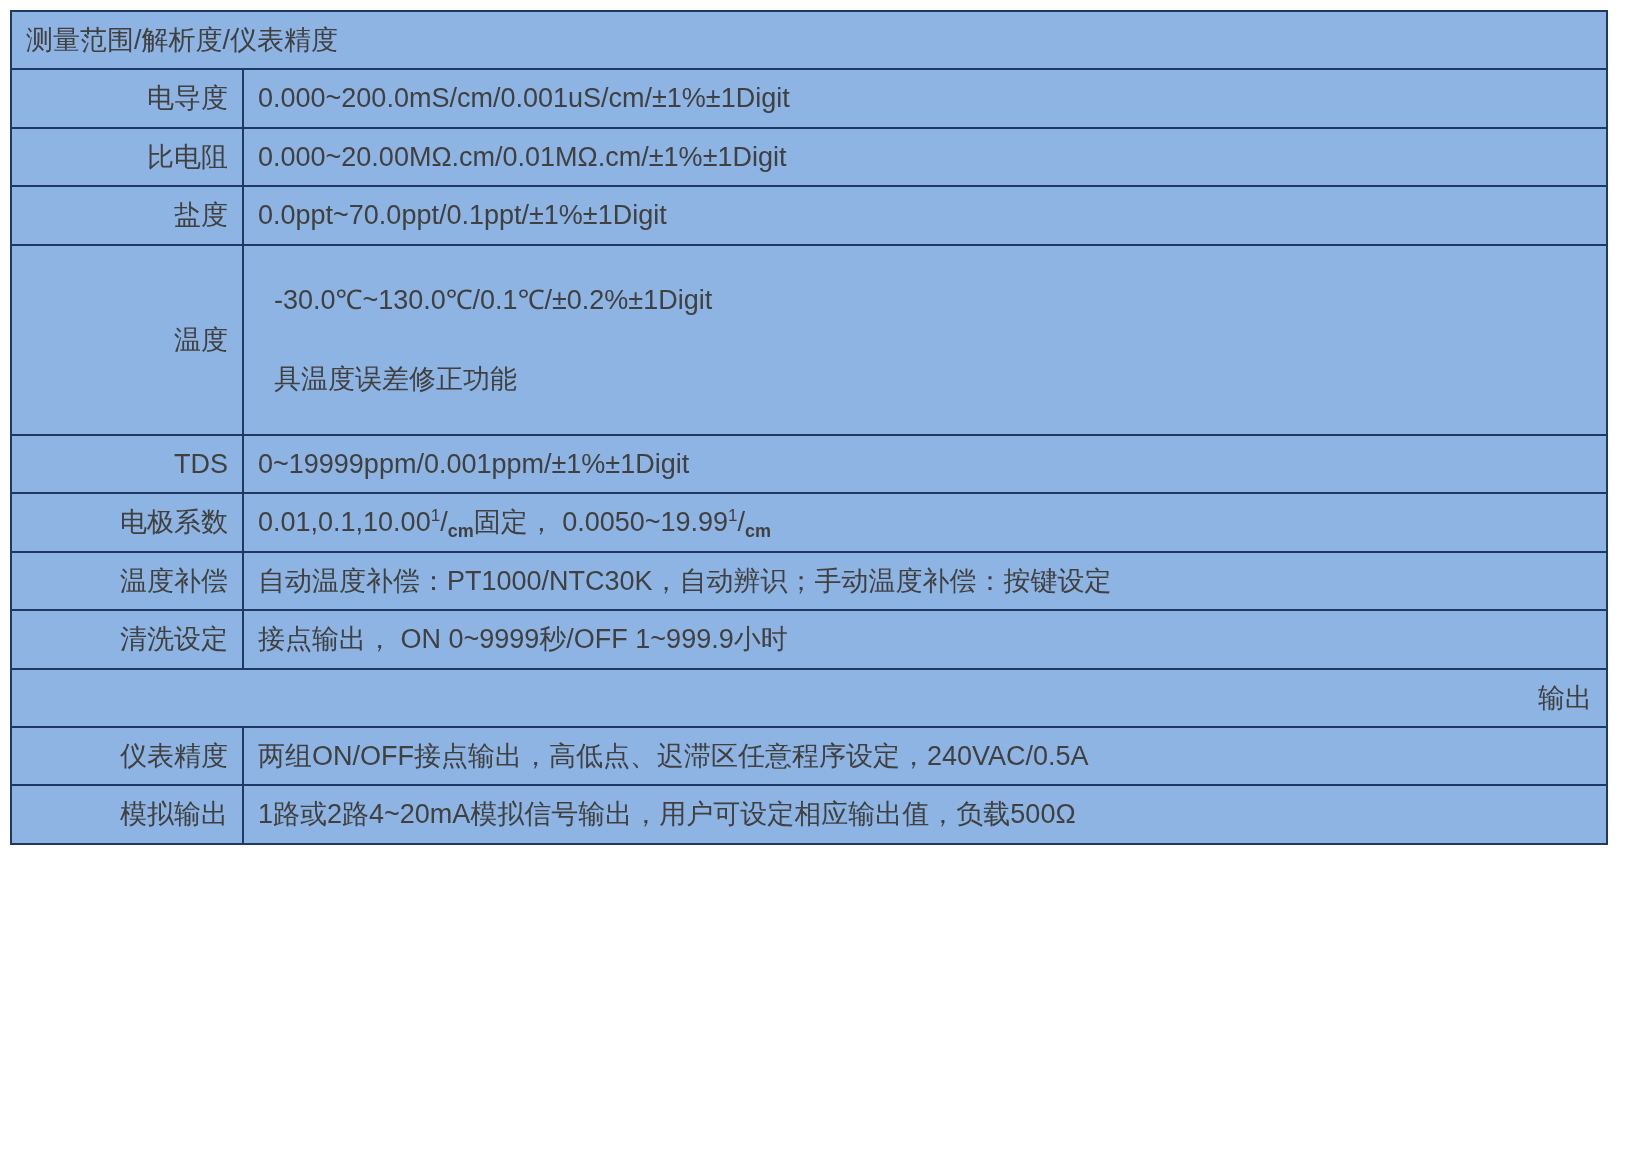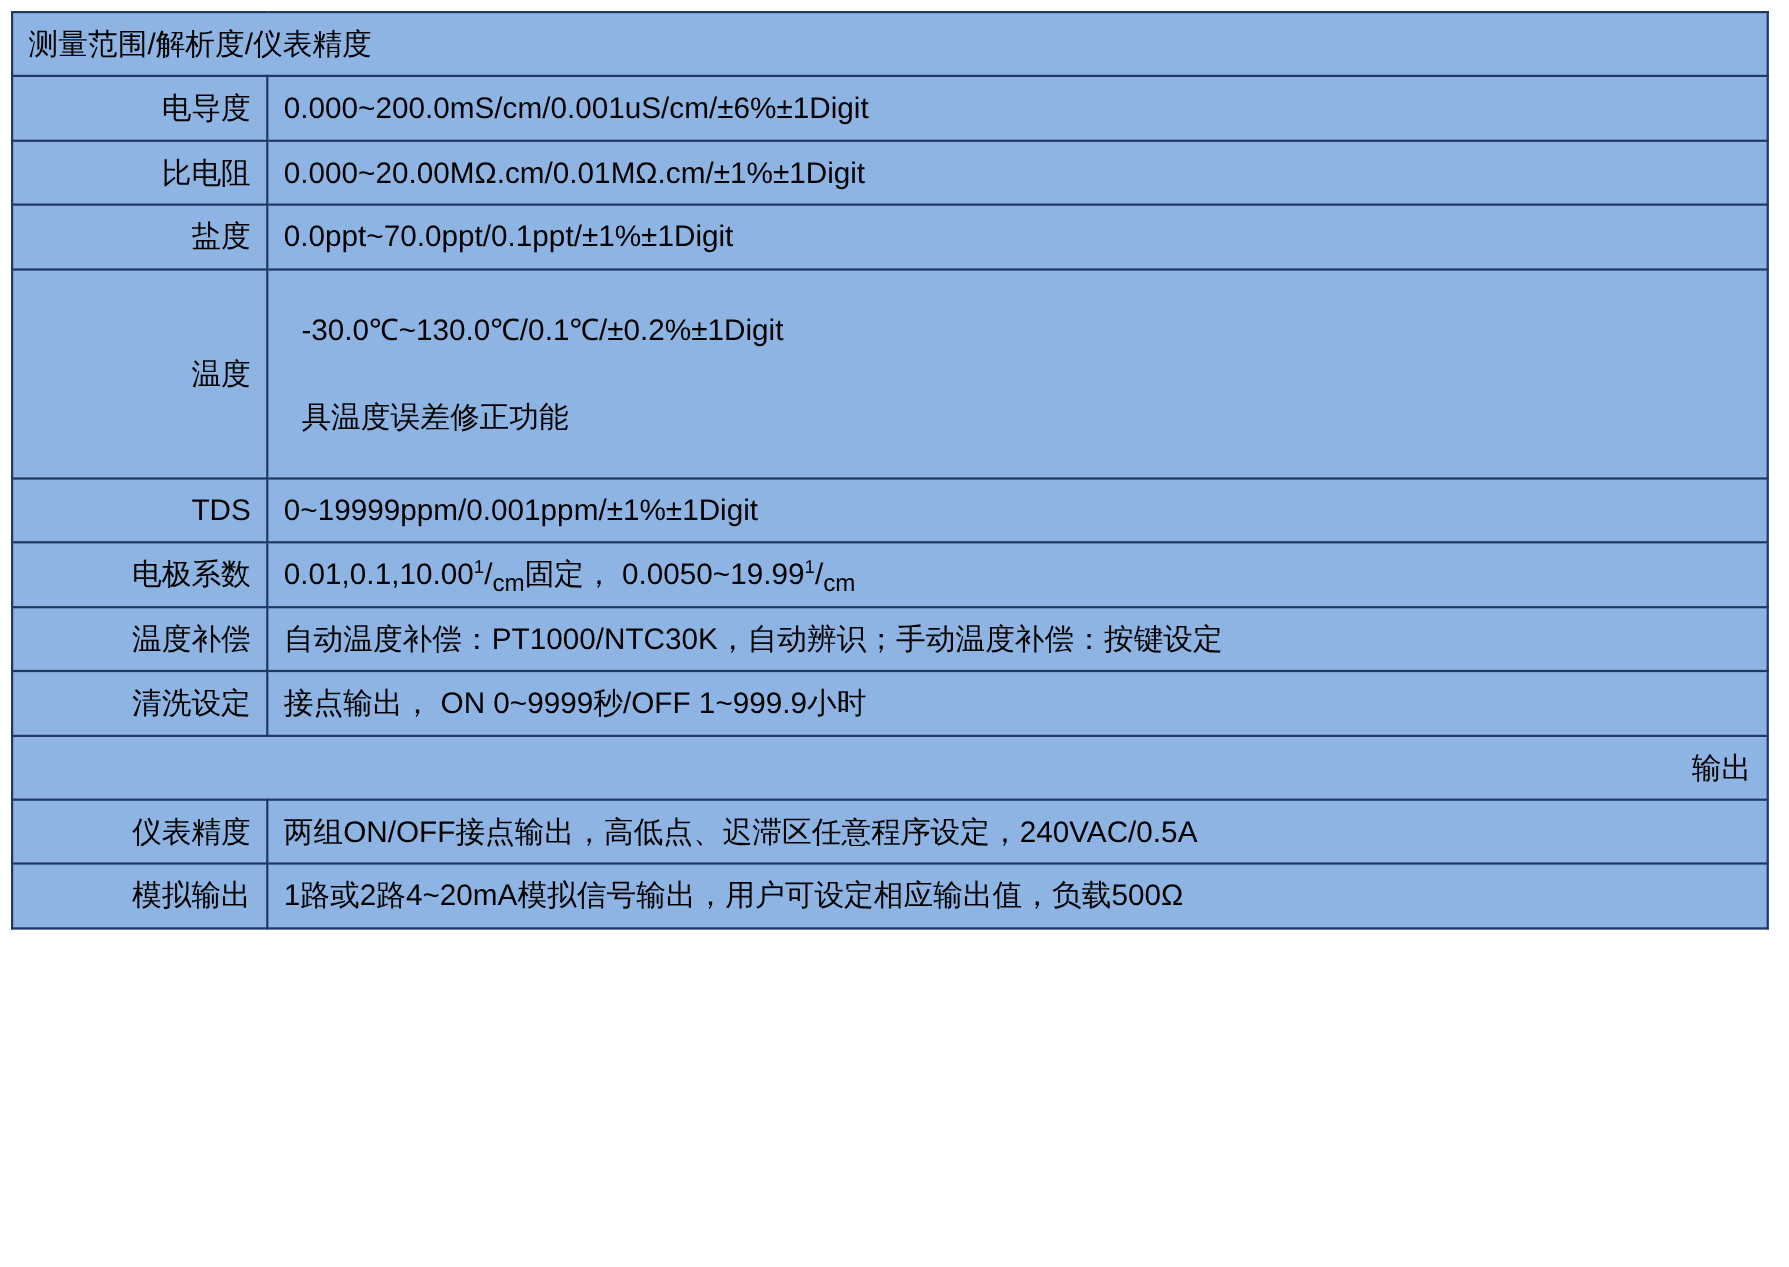--- a/index.html
+++ b/index.html
@@ -23,21 +23,21 @@
   table.spec {
     width: 1598px;
     border-collapse: collapse;
     table-layout: fixed;
     background: #8db4e2;
   }
   table.spec td {
     border: 2px solid #1f3864;
     vertical-align: middle;
     background: #8db4e2;
-    color: #000000;
+    color: #404040;
     font-size: 27px;
     line-height: 1.35;
     padding: 10px 14px;
   }
   .col-label { width: 232px; }
   .hdr-row td {
     background: #2e74b5;
     color: #ffffff;
     font-size: 27px;
     padding: 14px 14px;
@@ -63,44 +63,45 @@
   }
   .val-line + .val-line {
     margin-top: 42px;
   }
   sup.frac {
     font-size: 17px;
     vertical-align: super;
     line-height: 0;
   }
   sub.frac {
-    font-size: 22px;
+    font-size: 18px;
     vertical-align: sub;
     line-height: 0;
+    font-weight: bold;
   }
   .nowrap { white-space: nowrap; }
 </style>
 </head>
 <body>
 
 <div class="page">
   <table class="spec">
     <colgroup>
       <col class="col-label">
       <col>
     </colgroup>
     <tbody>
 
       <tr class="hdr-row">
         <td colspan="2">测量范围/解析度/仪表精度</td>
       </tr>
 
       <tr>
         <td class="cell-label">电导度</td>
-        <td class="cell-value">0.000~200.0mS/cm/0.001uS/cm/±6%±1Digit</td>
+        <td class="cell-value">0.000~200.0mS/cm/0.001uS/cm/±1%±1Digit</td>
       </tr>
 
       <tr>
         <td class="cell-label">比电阻</td>
         <td class="cell-value">0.000~20.00MΩ.cm/0.01MΩ.cm/±1%±1Digit</td>
       </tr>
 
       <tr>
         <td class="cell-label">盐度</td>
         <td class="cell-value">0.0ppt~70.0ppt/0.1ppt/±1%±1Digit</td>

